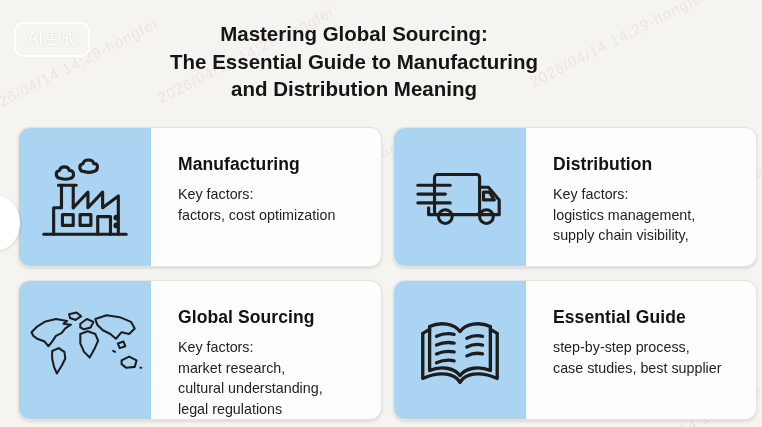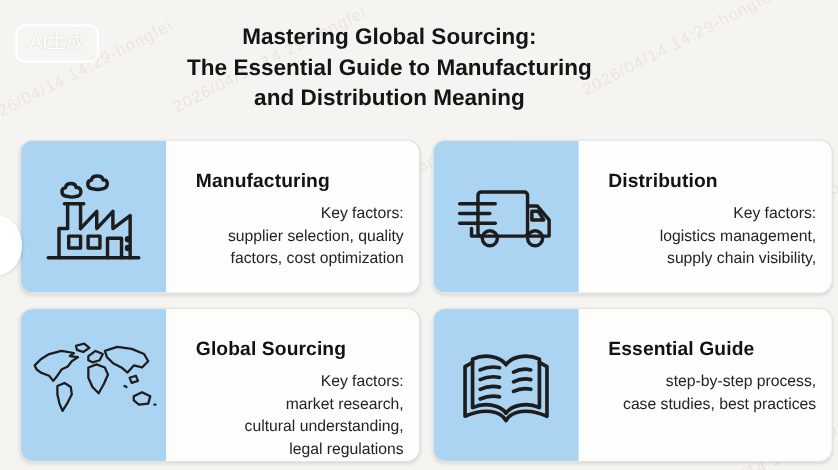--- a/index.html
+++ b/index.html
@@ -99,21 +99,20 @@
     font-size:17.5px;
     font-weight:700;
     color:#121212;
     margin-bottom:9px;
     letter-spacing:0.1px;
   }
   .card-text {
     font-size:14.3px;
     line-height:20.5px;
     color:#232323;
-    text-align:right;
   }
 </style>
 </head>
 <body>
 
 <span class="wm" style="left:-28px; top:58px">2026/04/14 14:29-hongfei</span>
 <span class="wm" style="left:148px; top:46px">2026/04/14 14:29-hongfei</span>
 <span class="wm" style="left:520px; top:30px">2026/04/14 14:29-hongfei</span>
 <span class="wm" style="left:238px; top:168px">2026/04/14 14:29-hongfei</span>
 <span class="wm" style="left:612px; top:188px">2026/04/14 14:29-hongfei</span>
@@ -146,21 +145,20 @@
         <rect x="45" y="68" width="11" height="11"></rect>
         <path d="M63 88 V70 H76 V88"></path>
         <circle cx="82" cy="71" r="1.4" fill="#1d1d1d"></circle>
         <circle cx="82" cy="79" r="1.4" fill="#1d1d1d"></circle>
       </svg>
     </div>
     <div class="card-body">
       <div class="card-title">Manufacturing</div>
       <div class="card-text">
         <div>Key factors:</div>
-        <div>supplier selection, quality</div>
         <div>factors, cost optimization</div>
       </div>
     </div>
   </div>
 
   <div class="card">
     <div class="icon-panel" style="background:#abd4f3">
       <svg width="98" height="98" viewBox="0 0 100 100" fill="none" stroke="#1d1d1d" stroke-width="3.2" stroke-linecap="round" stroke-linejoin="round">
         <rect x="24" y="27" width="46" height="41" rx="3"></rect>
         <line x1="7" y1="38" x2="40" y2="38"></line>
@@ -221,18 +219,18 @@
         <path d="M26 63 q9 -4 18 -2"></path>
         <path d="M57 38 q8 -4 16 -2"></path>
         <path d="M57 47 q8 -4 16 -2"></path>
         <path d="M57 56 q8 -4 16 -2"></path>
       </svg>
     </div>
     <div class="card-body">
       <div class="card-title">Essential Guide</div>
       <div class="card-text">
         <div>step-by-step process,</div>
-        <div>case studies, best practices</div>
+        <div>case studies, best supplier</div>
       </div>
     </div>
   </div>
 
 </div>
 
 </body></html>

